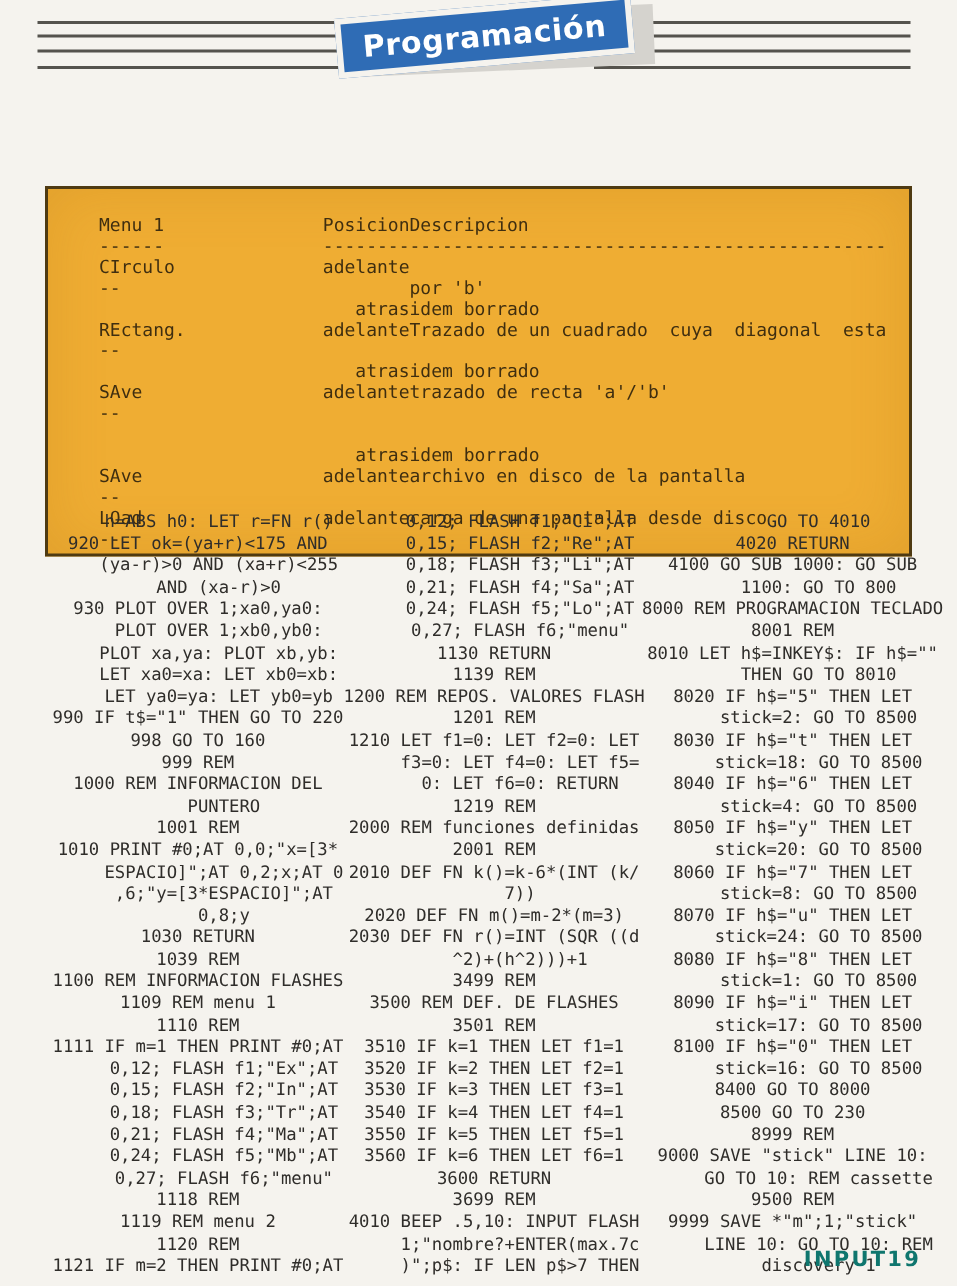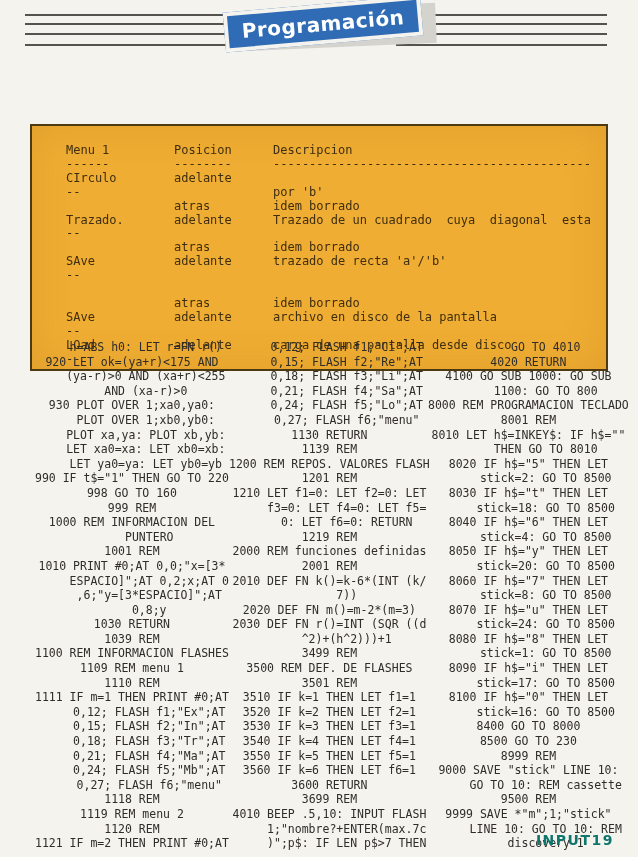--- a/index.html
+++ b/index.html
@@ -27,21 +27,21 @@
   .banner-plate span { font-family:"DejaVu Sans", sans-serif; font-weight:bold;
                        color:#ffffff; font-size:20px; letter-spacing:0.5px; }
 
   
   .menu-box { position:absolute; left:30px; top:76px; width:578px; height:247px;
               background:#efad33; border:2px solid #4e3a12;
               box-shadow: inset 0 0 40px rgba(160,100,10,0.18);
               padding:18px 8px 3px 34px;margin-top:48px; }
   .trow { display:flex; line-height:13.9px; font-size:12px; color:#3f2e10; white-space:pre; }
   .tcell { display:inline-block; white-space:pre; }
-  .c0 { width:108px; } .c1 { width:99px; } .c2 { flex:1; }
+  .c0 { width:108px; } .c1 { width:99px;text-align:right; } .c2 { flex:1; }
 
   
   .code { position:absolute; left:0; top:340px; width:638px; height:505px;text-align:center; }
   .codecol { position:absolute; top:0; font-family:"DejaVu Sans Mono", monospace;
              font-size:11.5px; line-height:14.6px; color:#2f2d2a; white-space:pre; }
   .col1 { left:35px; }  .col2 { left:229px; }  .col3 { left:428px; }
 
   
   .footer { position:absolute; top:832px; right:24px; display:flex; 
             font-family:"DejaVu Sans", sans-serif; font-weight:bold; font-size:14px;
@@ -80,21 +80,21 @@
     </div>
     <div class="trow">
       <span class="tcell c0">------</span>
       <span class="tcell c1">--------</span>
       <span class="tcell c2">--------------------------------------------</span>
     </div>
     <div id="menu-rows">
         <div class="trow"><span class="tcell c0">CIrculo</span><span class="tcell c1">adelante</span></div>
         <div class="trow"><span class="tcell c0">--</span><span class="tcell c1"> </span><span class="tcell c2">por 'b'</span></div>
         <div class="trow"><span class="tcell c0"> </span><span class="tcell c1">atras</span><span class="tcell c2">idem borrado</span></div>
-        <div class="trow"><span class="tcell c0">Trazado.</span><span class="tcell c1">adelante</span><span class="tcell c2">Trazado de un cuadrado  cuya  diagonal  esta</span></div>
+        <div class="trow"><span class="tcell c0">REctang.</span><span class="tcell c1">adelante</span><span class="tcell c2">Trazado de un cuadrado  cuya  diagonal  esta</span></div>
         <div class="trow"><span class="tcell c0">--</span><span class="tcell c1"> </span></div>
         <div class="trow"><span class="tcell c0"> </span><span class="tcell c1">atras</span><span class="tcell c2">idem borrado</span></div>
         <div class="trow"><span class="tcell c0">SAve</span><span class="tcell c1">adelante</span><span class="tcell c2">trazado de recta 'a'/'b'</span></div>
         <div class="trow"><span class="tcell c0">--</span><span class="tcell c1"> </span><span class="tcell c2"> </span></div>
         <div class="trow"><span class="tcell c0"> </span><span class="tcell c1"> </span><span class="tcell c2"> </span></div>
         <div class="trow"><span class="tcell c0"> </span><span class="tcell c1">atras</span><span class="tcell c2">idem borrado</span></div>
         <div class="trow"><span class="tcell c0">SAve</span><span class="tcell c1">adelante</span><span class="tcell c2">archivo en disco de la pantalla</span></div>
         <div class="trow"><span class="tcell c0">--</span><span class="tcell c1"> </span><span class="tcell c2"> </span></div>
         <div class="trow"><span class="tcell c0">LOad</span><span class="tcell c1">adelante</span><span class="tcell c2">carga de una pantalla desde disco</span></div>
         <div class="trow"><span class="tcell c0">--</span><span class="tcell c1"> </span><span class="tcell c2"> </span></div>

